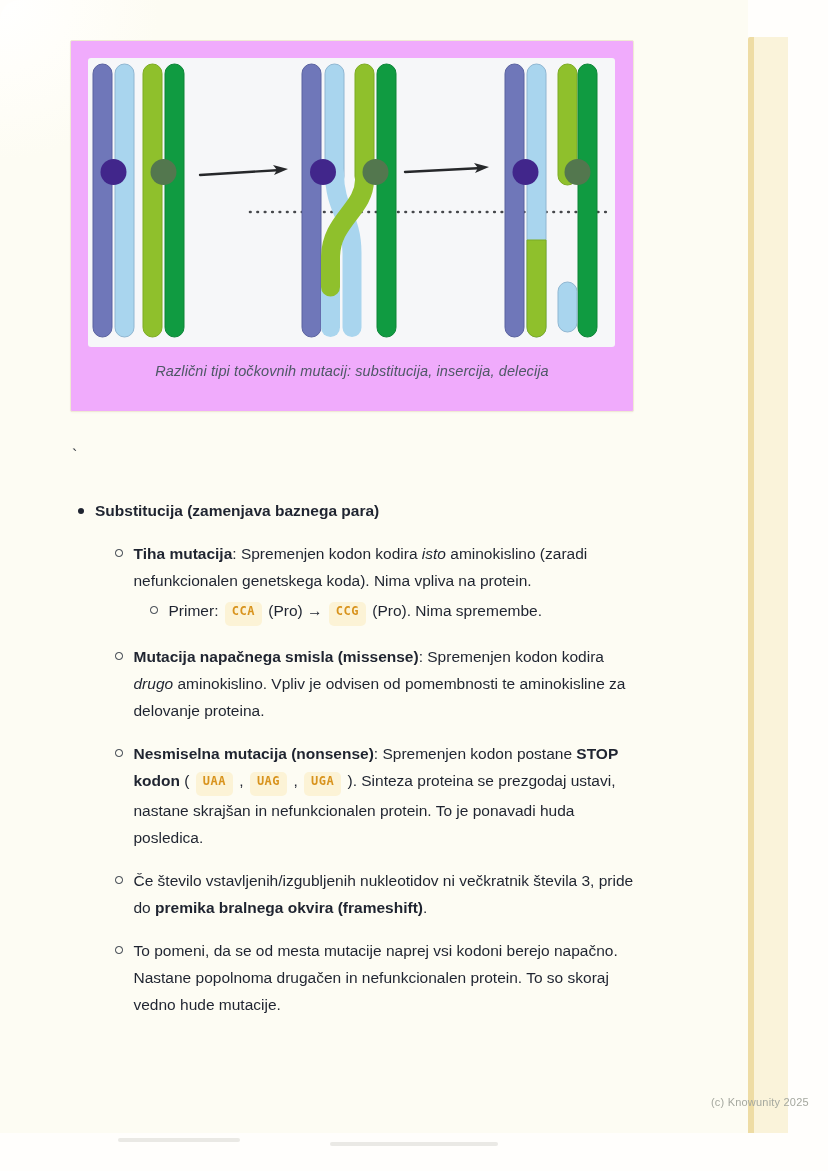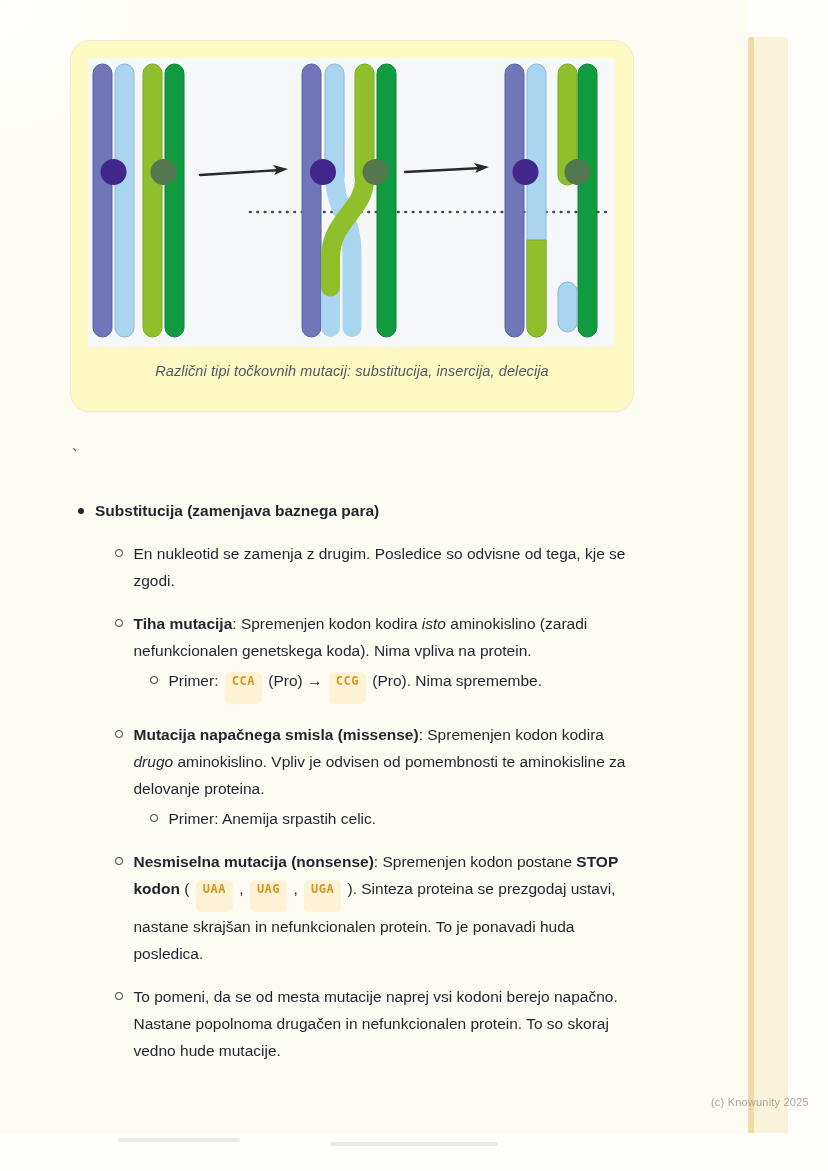--- a/index.html
+++ b/index.html
@@ -11,21 +11,21 @@
         background:radial-gradient(circle at 0 0,#ffffff 0,#fffefa 70px,var(--page-bg) 160px);
         border-top-left-radius:20px;}
 
   
   .band{position:absolute;left:748px;top:37px;width:40px;height:1096px;
         background:linear-gradient(to right,var(--highlight-band-edge) 0 6px,var(--highlight-band) 6px);
         border-top-left-radius:2px;}
 
   
   .card{position:absolute;left:70px;top:40px;width:562px;height:370px;
-        background:#fef9c3;border:1px solid #f0e9d4;border-radius:20px;
+        background:#f0abfc;border:1px solid #f0e9d4;border-radius:2px;
         box-shadow:0 1px 2px rgba(0,0,0,0.03);}
   .panel{position:absolute;left:17px;top:17px;width:527px;height:289px;
          background:#f6f7f9;border-radius:3px;}
   .panel svg{display:block;width:527px;height:289px;}
   .caption{position:absolute;left:0;right:0;top:322px;text-align:center;
            font-style:italic;font-size:14.5px;color:var(--caption-color);letter-spacing:.1px;}
 
   
   .f-purple{fill:var(--chromosome-purple);stroke:#5a62a0;stroke-width:1;}
   .f-lblue{fill:var(--chromosome-lightblue);stroke:#8fb6d2;stroke-width:1;}
@@ -52,21 +52,21 @@
   .li:first-child{margin-top:0;}
   .marker{flex:0 0 auto;}
   .m1{width:6px;height:6px;background:var(--text-color);border-radius:50%;margin-top:11px;}
   .m2,.m3{width:7.5px;height:7.5px;border:1.5px solid #2a313c;border-radius:50%;
           margin-top:9px;box-sizing:border-box;background:transparent;}
   .li-body{flex:1 1 auto;}
   .bold{font-weight:bold;}
   .italic{font-style:italic;}
   .chip{display:inline-block;background:var(--code-chip-bg);color:var(--code-chip-text);
         font-family:"DejaVu Sans Mono",monospace;font-size:12px;font-weight:bold;
-        letter-spacing:.5px;padding:1px 7px 14px;border-radius:5px;margin:0 2px;
+        letter-spacing:.5px;padding:1px 7px 6px;border-radius:5px;margin:0 2px;
         position:relative;top:-1px;line-height:17px;}
 
   
   .watermark{position:absolute;left:711px;top:1096px;font-size:11px;
              color:var(--watermark-color);letter-spacing:.2px;white-space:nowrap;}
 
   
   .smudge{position:absolute;height:4px;border-radius:2px;background:rgba(160,160,152,.22);}
   .smudge.a{left:118px;top:1138px;width:122px;}
   .smudge.b{left:330px;top:1142px;width:168px;}
@@ -132,41 +132,37 @@
 
   <div class="stray">`</div>
 
   <div class="content">
       <div class="li lv1">
         <span class="marker m1"></span>
         <div class="li-body"><span class="bold">Substitucija (zamenjava baznega para)</span></div>
       </div>
       <div class="li lv2">
         <span class="marker m2"></span>
-        <div class="li-body"><span class="text">En nukleotid se zamenja z drugim. Posledice so odvisne od tega, kje se zgodi.</span></div>
-      </div>
-      <div class="li lv2">
-        <span class="marker m2"></span>
         <div class="li-body"><span class="bold">Tiha mutacija</span><span class="text">: Spremenjen kodon kodira </span><span class="italic">isto</span><span class="text"> aminokislino (zaradi nefunkcionalen genetskega koda). Nima vpliva na protein.</span></div>
       </div>
       <div class="li lv3">
         <span class="marker m3"></span>
         <div class="li-body"><span class="text">Primer: </span><span class="chip">CCA</span><span class="text"> (Pro) → </span><span class="chip">CCG</span><span class="text"> (Pro). Nima spremembe.</span></div>
       </div>
       <div class="li lv2">
         <span class="marker m2"></span>
         <div class="li-body"><span class="bold">Mutacija napačnega smisla (missense)</span><span class="text">: Spremenjen kodon kodira </span><span class="italic">drugo</span><span class="text"> aminokislino. Vpliv je odvisen od pomembnosti te aminokisline za delovanje proteina.</span></div>
       </div>
-      <div class="li lv3">
-        <span class="marker m3"></span>
-        <div class="li-body"><span class="text">Primer: Anemija srpastih celic.</span></div>
+      <div class="li lv2">
+        <span class="marker m2"></span>
+        <div class="li-body"><span class="bold">Nesmiselna mutacija (nonsense)</span><span class="text">: Spremenjen kodon postane </span><span class="bold">STOP kodon</span><span class="text"> ( </span><span class="chip">UAA</span><span class="text"> , </span><span class="chip">UAG</span><span class="text"> , </span><span class="chip">UGA</span><span class="text"> ). Sinteza proteina se prezgodaj ustavi, nastane skrajšan in nefunkcionalen protein. To je ponavadi huda posledica.</span></div>
       </div>
       <div class="li lv2">
         <span class="marker m2"></span>
-        <div class="li-body"><span class="bold">Nesmiselna mutacija (nonsense)</span><span class="text">: Spremenjen kodon postane </span><span class="bold">STOP kodon</span><span class="text"> ( </span><span class="chip">UAA</span><span class="text"> , </span><span class="chip">UAG</span><span class="text"> , </span><span class="chip">UGA</span><span class="text"> ). Sinteza proteina se prezgodaj ustavi, nastane skrajšan in nefunkcionalen protein. To je ponavadi huda posledica.</span></div>
+        <div class="li-body"><span class="text">Če število vstavljenih/izgubljenih nukleotidov ni večkratnik števila 3, pride do </span><span class="bold">premika bralnega okvira (frameshift)</span><span class="text">.</span></div>
       </div>
       <div class="li lv2">
         <span class="marker m2"></span>
         <div class="li-body"><span class="text">To pomeni, da se od mesta mutacije naprej vsi kodoni berejo napačno. Nastane popolnoma drugačen in nefunkcionalen protein. To so skoraj vedno hude mutacije.</span></div>
       </div>
     </div>
 
   <div class="watermark">(c) Knowunity 2025</div>
 
   <div class="smudge a"></div>

